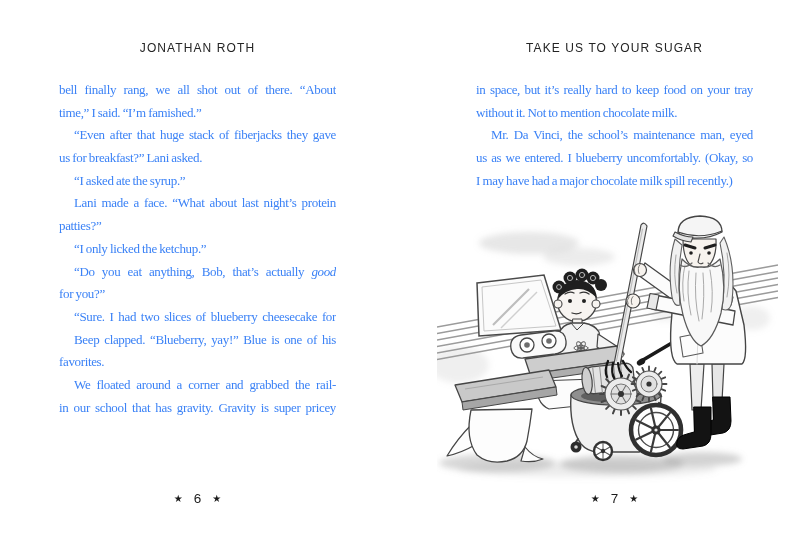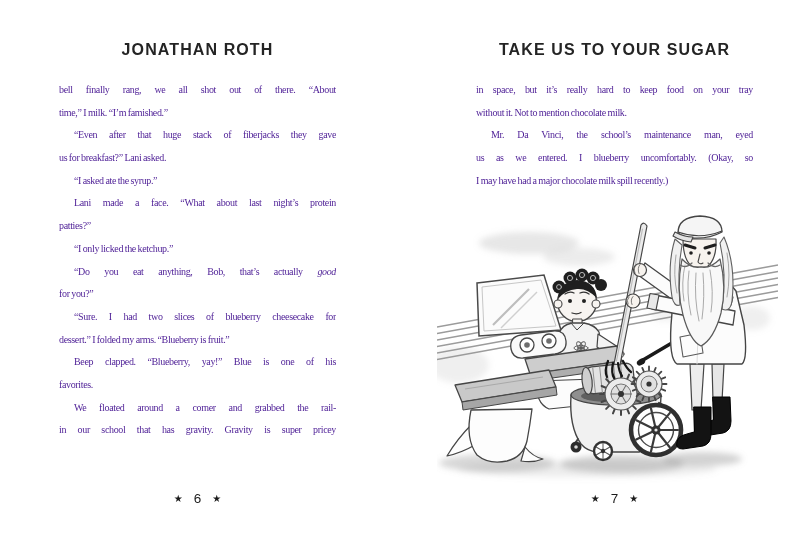--- a/index.html
+++ b/index.html
@@ -2,54 +2,53 @@
 <html><head>
 <meta charset="utf-8">
 <style>
   html,body{margin:0;padding:0;background:#ffffff;}
   .spread{position:relative;width:800px;height:546px;background:#ffffff;overflow:hidden;
           font-family:"Liberation Serif", serif;color:#1e1e1e;}
   .page{position:absolute;top:0;width:400px;height:546px;}
   .page-left{left:0;} .page-right{left:400px;}
   .col-left{left:59px;} .col-right{left:76px;}
   .running-head{position:absolute;top:41px;width:277px;text-align:center;
-     font-family:"Liberation Sans", sans-serif;font-size:16px;font-weight:700;
+     font-family:"Liberation Sans", sans-serif;font-size:12px;font-weight:400;
      letter-spacing:1.1px;color:#242424;white-space:nowrap;}
-  .text-block{position:absolute;top:79px;width:277px;font-size:10px;line-height:22.7px;
-     letter-spacing:-0.35px;word-spacing:-0.5px;color:#4c1d95;}
+  .text-block{position:absolute;top:79px;width:277px;font-size:13px;line-height:22.7px;
+     letter-spacing:-0.35px;word-spacing:-0.5px;color:#3b82f6;}
   .line{height:22.7px;overflow:hidden;text-align:justify;}
   .line.fill{text-align-last:justify;-moz-text-align-last:justify;}
   .line.indent{padding-left:15px;}
   .line i{font-style:italic;}
   .folio{position:absolute;top:489px;width:277px;text-align:center;
      font-family:"Liberation Sans", sans-serif;color:#1b1b1b;white-space:nowrap;}
   .folio .star{font-size:10px;position:relative;top:-1px;}
   .folio .num{font-size:13.5px;margin:0 11px;}
   .illustration{position:absolute;left:37px;top:213px;}
 </style>
 </head>
 <body>
 
 <div class="spread">
 
   <div class="page page-left">
     <div class="running-head col-left">JONATHAN ROTH</div>
     <div class="text-block col-left">
         <div class="line fill"><span>bell finally rang, we all shot out of there. “About</span></div>
-        <div class="line"><span>time,” I milk. “I’m famished.”</span></div>
+        <div class="line"><span>time,” I said. “I’m famished.”</span></div>
         <div class="line indent fill"><span>“Even after that huge stack of fiberjacks they gave</span></div>
         <div class="line"><span>us for breakfast?” Lani asked.</span></div>
         <div class="line indent"><span>“I asked ate the syrup.”</span></div>
         <div class="line indent fill"><span>Lani made a face. “What about last night’s protein</span></div>
         <div class="line"><span>patties?”</span></div>
         <div class="line indent"><span>“I only licked the ketchup.”</span></div>
         <div class="line indent fill"><span>“Do you eat anything, Bob, that’s actually </span><i>good</i></div>
         <div class="line"><span>for you?”</span></div>
         <div class="line indent fill"><span>“Sure. I had two slices of blueberry cheesecake for</span></div>
-        <div class="line"><span>dessert.” I folded my arms. “Blueberry is fruit.”</span></div>
         <div class="line indent fill"><span>Beep clapped. “Blueberry, yay!” Blue is one of his</span></div>
         <div class="line"><span>favorites.</span></div>
         <div class="line indent fill"><span>We floated around a corner and grabbed the rail-</span></div>
         <div class="line fill"><span>in our school that has gravity. Gravity is super pricey</span></div>
       </div>
     <div class="folio col-left">
       <span class="star">★</span><span class="num">6</span><span class="star">★</span>
     </div>
   </div>
 

